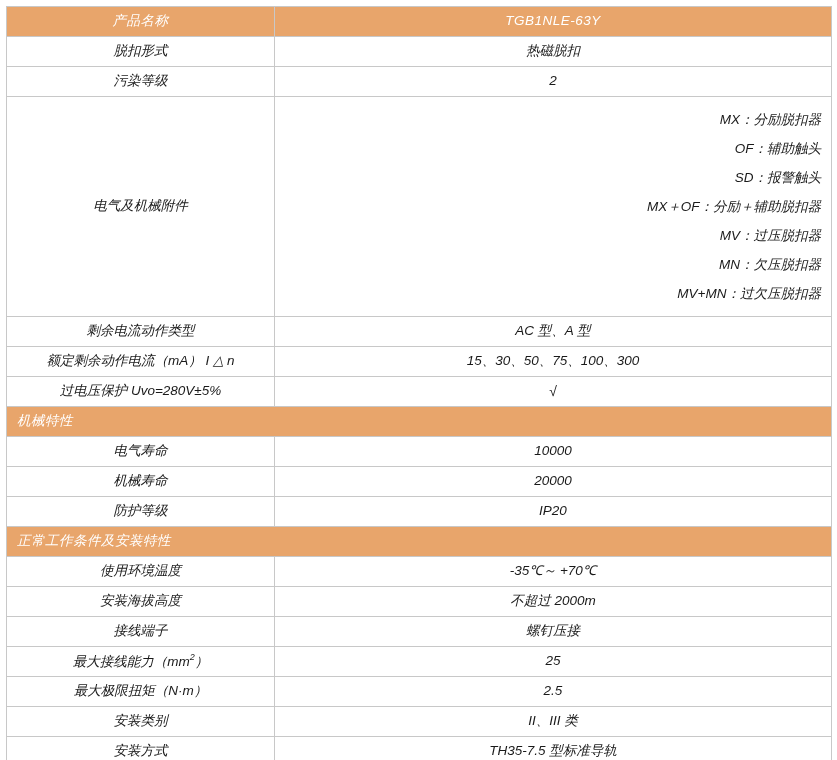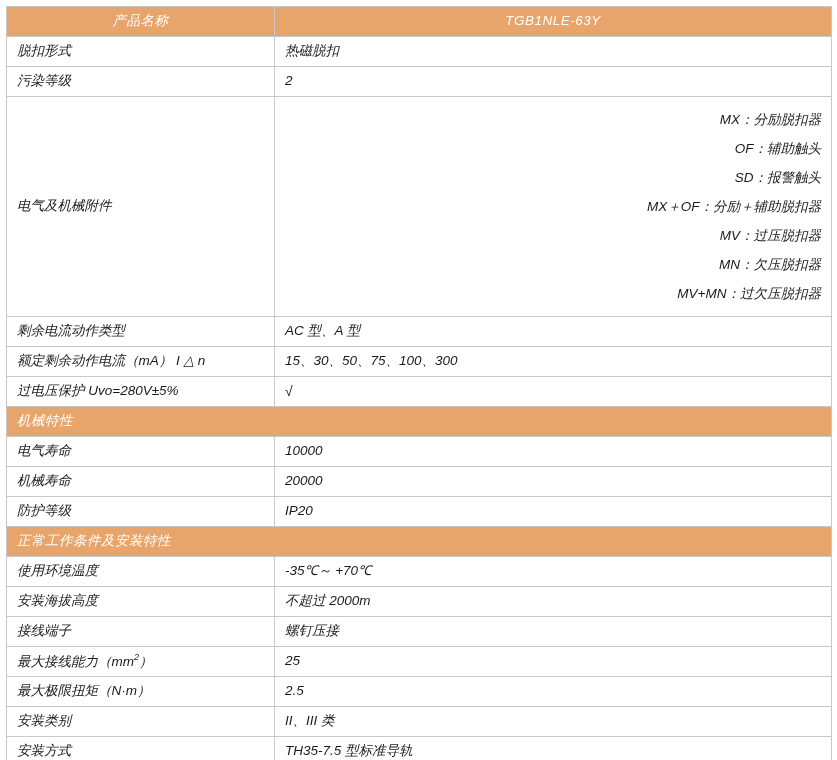--- a/index.html
+++ b/index.html
@@ -24,24 +24,25 @@
   .spec-table col.c2 { width: 557px; }
   .spec-table td {
     border: 1px solid #c8c8c8;
     padding: 0 10px;
     height: 29px;
     vertical-align: middle;
     line-height: 1.5;
     font-style: italic;
   }
   td.label {
-    text-align: left;
+    text-align: center;
     margin-top: 14px;
   }
   td.value {
+    text-align: center;
   }
   tr.header td {
     background: #e8a56b;
     color: #ffffff;
     text-align: center;
     height: 29px;
     letter-spacing: 0.5px;
   }
   tr.section td {
     background: #e8a56b;

